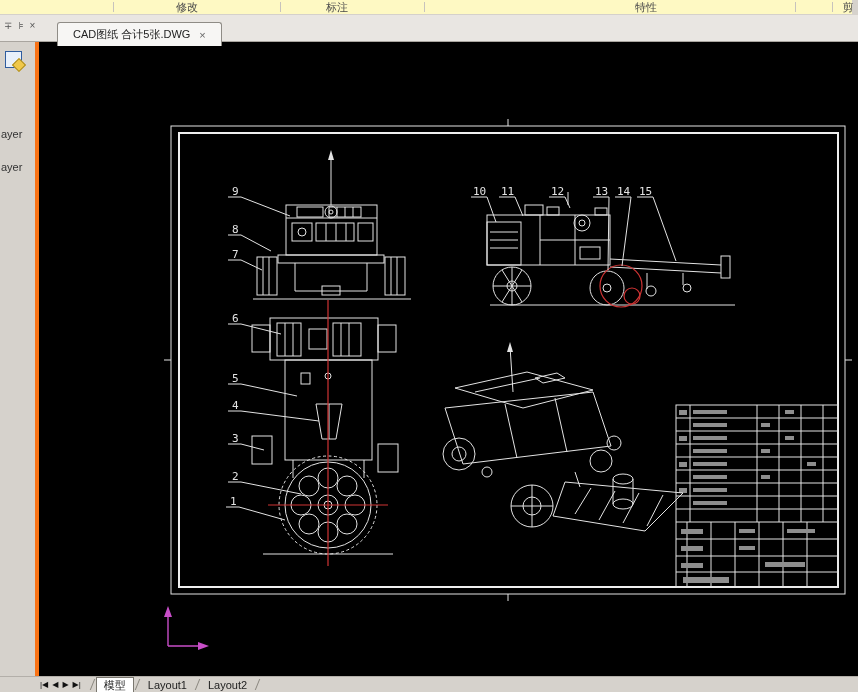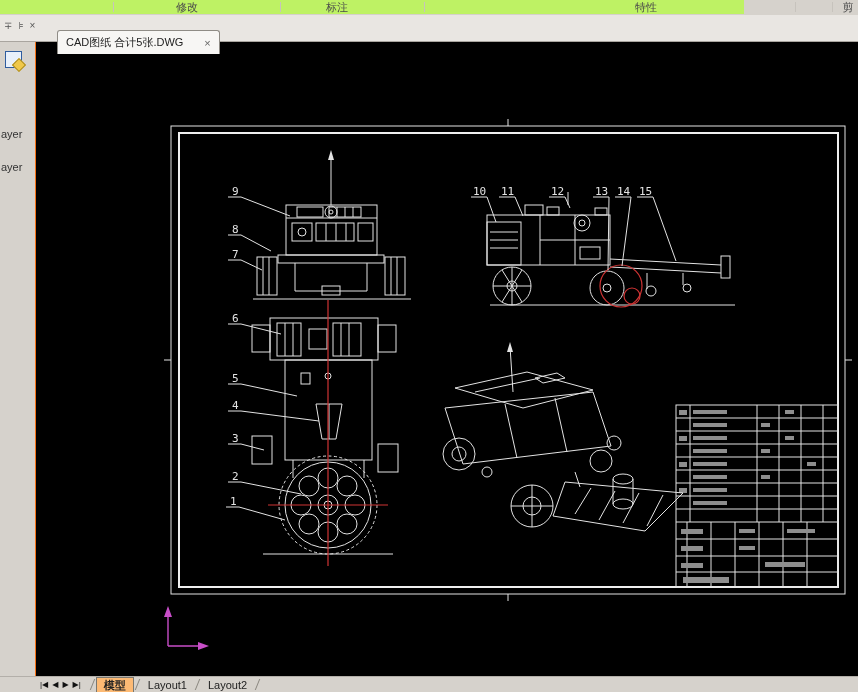--- a/index.html
+++ b/index.html
@@ -1,36 +1,36 @@
 <!DOCTYPE html>
 <html><head>
 <meta charset="utf-8">
 <style>
   html,body{margin:0;padding:0}
   body{
     width:858px;height:692px;position:relative;overflow:hidden;
     font-family:"Liberation Sans",sans-serif;background:#d6d2cc;
   }
   
-  .ribbon{position:absolute;top:0;left:0;width:744px;height:14px;background:#bef264;
+  .ribbon{position:absolute;top:0;left:0;width:852px;height:14px;background:#fef9c3;
           border-bottom:1px solid #d5d1cb;font-size:11px;color:#4a4a4a;z-index:5}
   .ribbon .grp{position:absolute;top:0;line-height:14px;text-align:center;width:60px}
   .rdiv{position:absolute;top:2px;height:10px;width:1px;background:#c7c3bd}
   
   .tabbar{position:absolute;top:15px;left:0;width:858px;height:26px;background:#e9e6e2;
           border-bottom:1px solid #a9a59f;z-index:4}
   .pal-icons{position:absolute;left:4px;top:5px;font-size:10px;color:#555;display:flex;gap:6px}
   .pal-icons span{cursor:default}
-  .file-tab{position:absolute;left:57px;top:15px;height:23px;background:#f7f6f4;
+  .file-tab{position:absolute;left:57px;top:7px;height:23px;background:#f7f6f4;
             border:1px solid #8f8c86;border-bottom:none;border-radius:3px 3px 0 0;
-            display:flex;align-items:center;gap:21px;padding:0 8px;font-size:11px;color:#222}
+            display:flex;align-items:center;gap:9px;padding:0 15px;font-size:11px;color:#222}
   .file-tab .close{color:#666;font-size:11px}
   
   .sidebar{position:absolute;left:0;top:42px;width:35px;height:634px;background:#d6d2cc;
-           border-right:1px solid #f97316;z-index:3}
+           border-right:4px solid #f97316;z-index:3}
   .side-icon{width:15px;height:15px;border:1px solid #2f5c9e;background:#e8f0fb;
              position:absolute;left:5px;top:9px}
   .side-icon .pencil{position:absolute;right:-3px;bottom:-3px;width:8px;height:8px;
              background:#f0c84a;border:1px solid #a98a20;transform:rotate(45deg)}
   .side-label{position:absolute;left:1px;font-size:11px;color:#333;white-space:nowrap}
   .side-label.l1{top:86px}.side-label.l2{top:119px}
   
   .canvas{position:absolute;left:35px;top:42px;width:823px;height:634px;background:#000}
   .w{stroke:#e3e3e3;fill:none;stroke-width:1}
   .w2{stroke:#efefef;fill:none;stroke-width:2}
@@ -41,21 +41,21 @@
   .tx{fill:#8e8e8e;stroke:none}
   svg text{fill:#e3e3e3;font-size:11px;font-family:"DejaVu Sans Mono",monospace}
   
   .statusbar{position:absolute;left:0;bottom:0;width:858px;height:16px;background:#d6d2cc;
              border-top:1px solid #b3afa9;display:flex;align-items:center;
              font-size:9px;color:#222;padding-left:40px;box-sizing:border-box;z-index:5}
   .nav{display:flex;gap:4px;margin-right:8px;font-size:8px;color:#111}
   .nav span{cursor:default}
   .sep{width:1px;height:11px;background:#8a877f;transform:skewX(-22deg);margin:0 3px}
   .mtab{padding:0 7px;font-size:11px;line-height:14px;color:#222}
-  .mtab.active{background:#fdba74;border:1px solid #7a776f;border-bottom:none;font-weight:bold}
+  .mtab.active{background:#ffffff;border:1px solid #7a776f;border-bottom:none;font-weight:normal}
 </style>
 </head>
 <body>
 
 <div class="ribbon">
   <div class="grp" style="left:157px">修改</div>
   <div class="grp" style="left:307px">标注</div>
   <div class="grp" style="left:616px">特性</div>
   <div class="grp" style="left:838px;width:20px;overflow:hidden">剪</div>
   <div class="rdiv" style="left:113px"></div>

